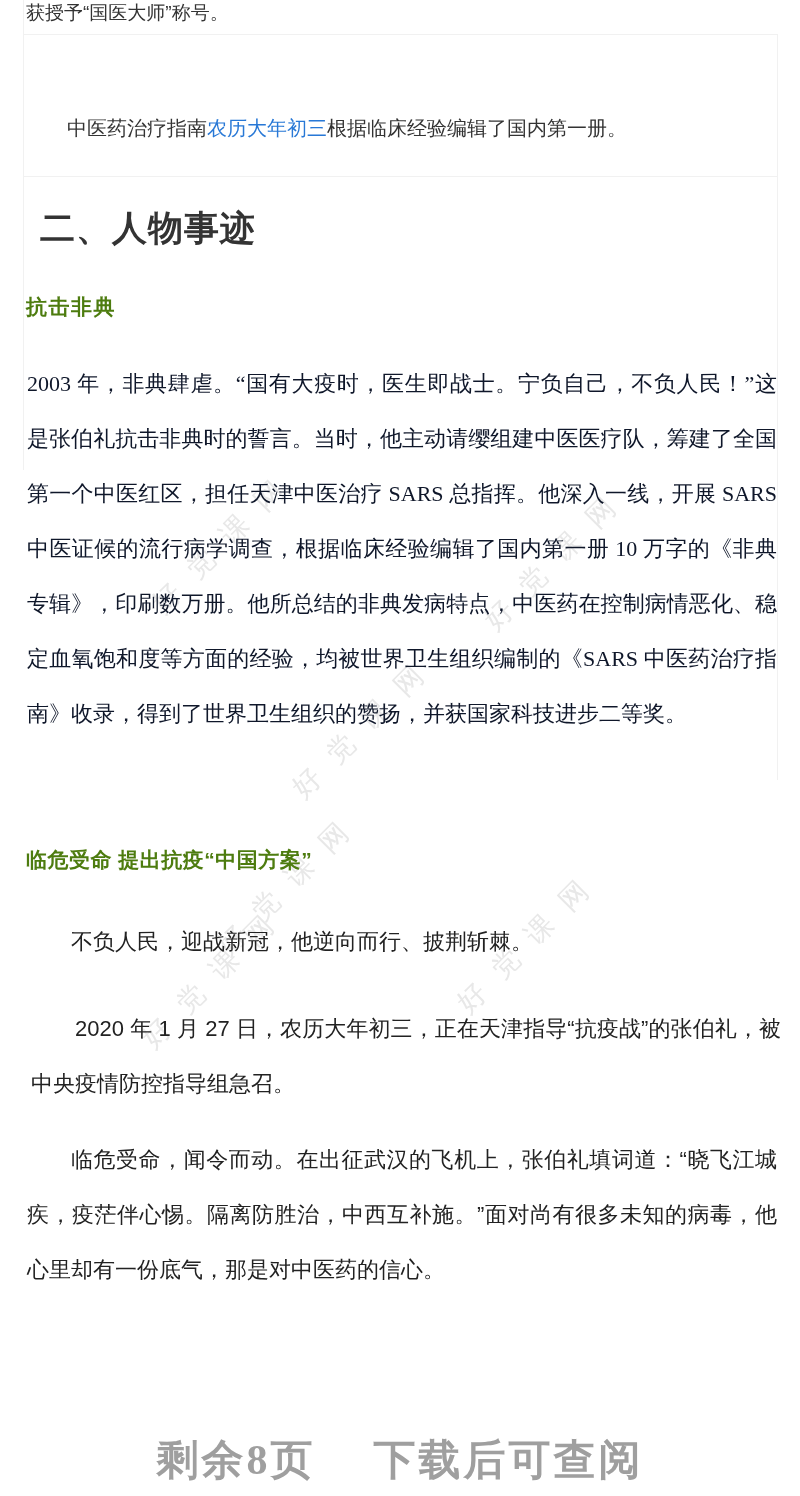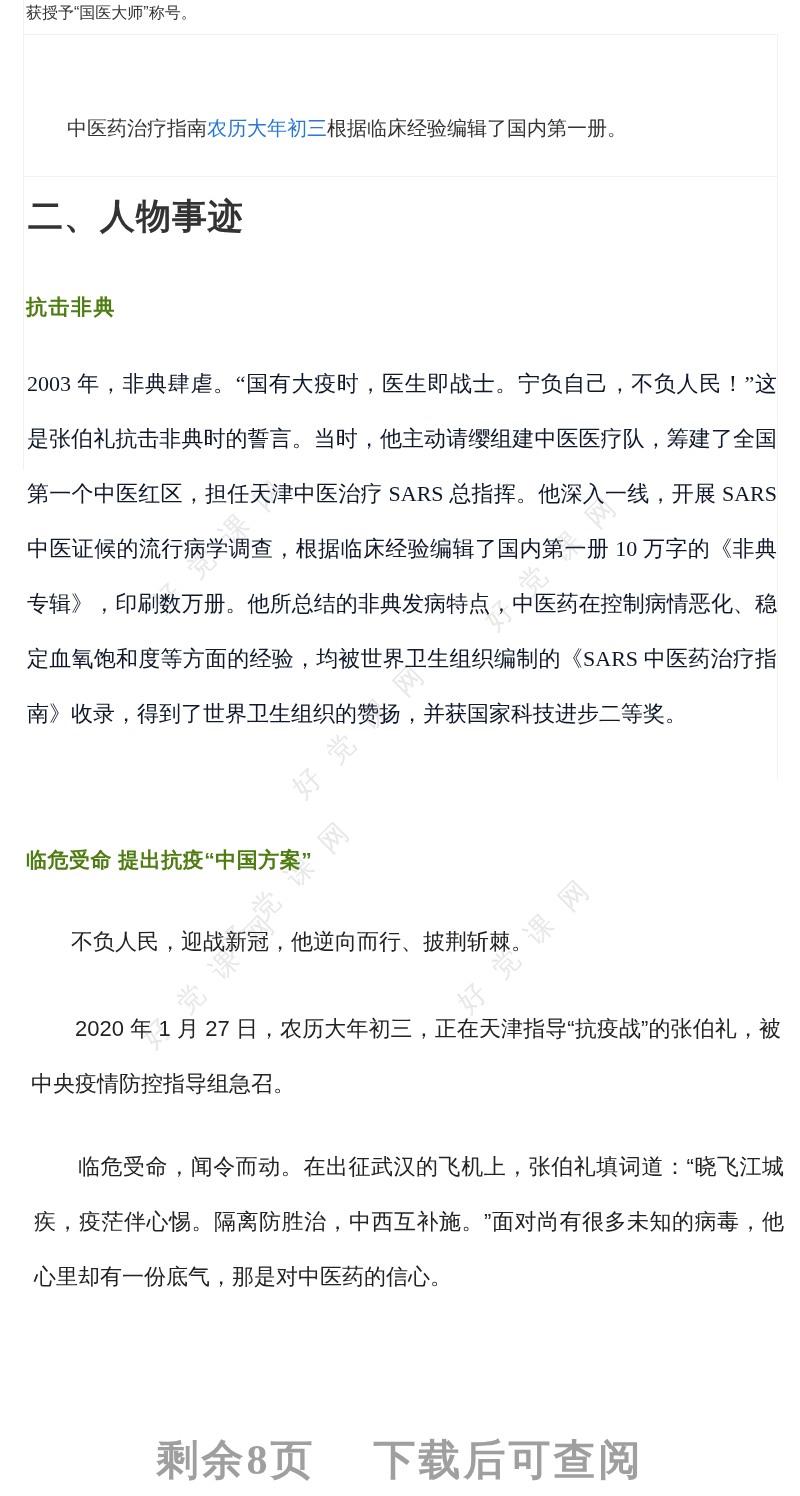--- a/index.html
+++ b/index.html
@@ -23,21 +23,21 @@
     letter-spacing: 20px;
     color: #e8e8e8;
     white-space: nowrap;
     font-family: "Liberation Sans", sans-serif;
     pointer-events: none;
     user-select: none;
   }
 
   .overflow-line {
     left: 26px; top: 0;
-    font-size: 16px; line-height: 26px;
+    font-size: 19px; line-height: 26px;
     color: #333333;
   }
 
   .intro {
     left: 27px; top: 114px; width: 750px;
     font-size: 20px; line-height: 28px;
     color: #333333;
     text-indent: 2em;
   }
   .intro a, .intro .link {
@@ -111,27 +111,27 @@
 <div class="wm" style="left:557px; top:557px;">好党课网</div>
 <div class="wm" style="left:365px; top:725px;">好党课网</div>
 <div class="wm" style="left:290px; top:882px;">好党课网</div>
 <div class="wm" style="left:215px; top:975px;">好党课网</div>
 <div class="wm" style="left:530px; top:940px;">好党课网</div>
 
 <div class="abs overflow-line">获授予“国医大师”称号。</div>
 
 <p class="abs intro" style="margin:0;"><span>中医药治疗指南</span><span class="link">农历大年初三</span><span>根据临床经验编辑了国内第一册。</span></p>
 
-<h2 class="abs h2" style="margin:0;">二、人物事迹</h2>
+<h2 class="abs h2" style="margin:12px;">二、人物事迹</h2>
 
 <div class="abs subhead subhead-1">抗击非典</div>
 
 <p class="abs para-serif" style="margin:0;">2003 年，非典肆虐。“国有大疫时，医生即战士。宁负自己，不负人民！”这是张伯礼抗击非典时的誓言。当时，他主动请缨组建中医医疗队，筹建了全国第一个中医红区，担任天津中医治疗 SARS 总指挥。他深入一线，开展 SARS 中医证候的流行病学调查，根据临床经验编辑了国内第一册 10 万字的《非典专辑》，印刷数万册。他所总结的非典发病特点，中医药在控制病情恶化、稳定血氧饱和度等方面的经验，均被世界卫生组织编制的《SARS 中医药治疗指南》收录，得到了世界卫生组织的赞扬，并获国家科技进步二等奖。</p>
 
 <div class="abs subhead subhead-2">临危受命 提出抗疫“中国方案”</div>
 
 <p class="abs para-sans para-gengzi" style="margin:0;">不负人民，迎战新冠，他逆向而行、披荆斩棘。</p>
 
 <p class="abs para-sans para-2020" style="margin:4px;">2020 年 1 月 27 日，农历大年初三，正在天津指导“抗疫战”的张伯礼，被中央疫情防控指导组急召。</p>
 
-<p class="abs para-sans para-mission" style="margin:7px;">临危受命，闻令而动。在出征武汉的飞机上，张伯礼填词道：“晓飞江城疾，疫茫伴心惕。隔离防胜治，中西互补施。”面对尚有很多未知的病毒，他心里却有一份底气，那是对中医药的信心。</p>
+<p class="abs para-sans para-mission" style="margin:0;">临危受命，闻令而动。在出征武汉的飞机上，张伯礼填词道：“晓飞江城疾，疫茫伴心惕。隔离防胜治，中西互补施。”面对尚有很多未知的病毒，他心里却有一份底气，那是对中医药的信心。</p>
 
 <div class="abs footer"><span>剩余8页</span><span class="gap"></span><span>下载后可查阅</span></div>
 
 </body></html>

